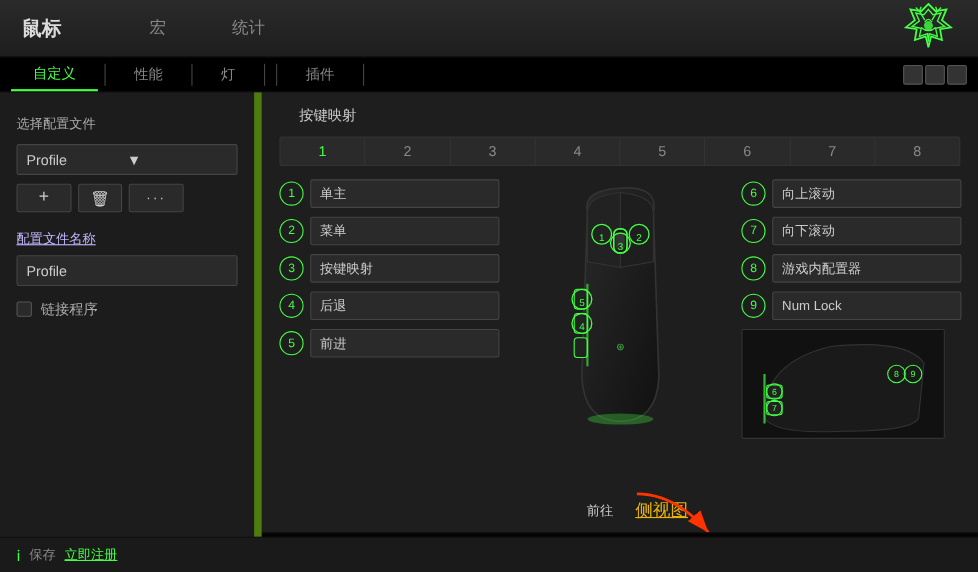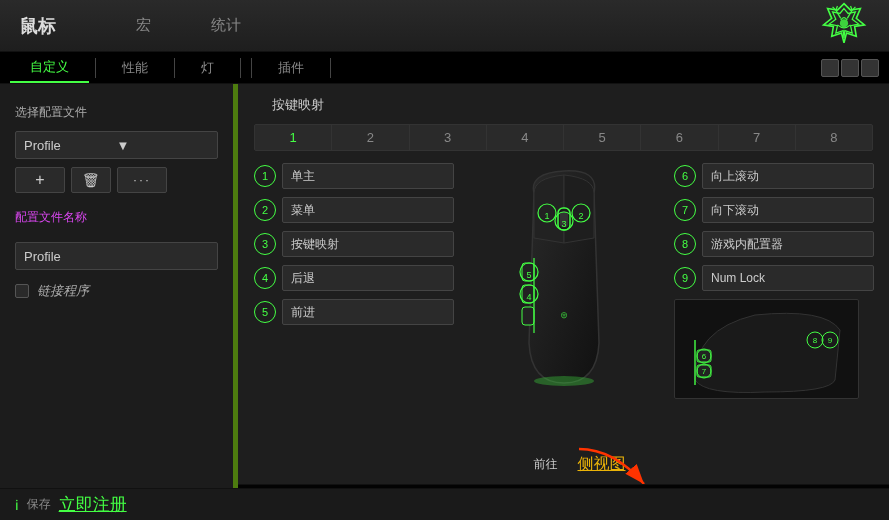--- a/index.html
+++ b/index.html
@@ -85,21 +85,21 @@
     
     .main {
       display: flex;
       height: calc(520px - 52px - 32px);
     }
 
     
     .sidebar {
       width: 238px;
       background: #1c1c1c;
-      border-right: 5px solid #4d7c0f;
+      border-right: 7px solid #4d7c0f;
       padding: 20px 15px;
       flex-shrink: 0;
     }
     .sidebar-section-title {
       color: #aaa;
       font-size: 12px;
       margin-bottom: 10px;
     }
     .profile-select-wrapper {
       display: flex;
@@ -134,23 +134,24 @@
       cursor: pointer;
       border-radius: 2px;
       display: flex;
       align-items: center;
       justify-content: center;
     }
     .profile-btn-add { width: 50px; font-size: 16px; }
     .profile-btn-del { width: 40px; font-size: 14px; }
     .profile-btn-more { width: 50px; font-size: 12px; letter-spacing: 2px; }
     .sidebar-label {
-      color: #d946ef;
+      color: #c4b5fd;
       font-size: 12px;
-      margin-bottom: 16px;
+      margin-bottom: 6px;
+      text-decoration: underline;
     }
     .sidebar-input {
       background: #2a2a2a;
       border: 1px solid #444;
       color: #ccc;
       height: 28px;
       width: 100%;
       padding: 0 8px;
       font-size: 13px;
       border-radius: 2px;
@@ -166,21 +167,20 @@
       width: 14px;
       height: 14px;
       border: 1px solid #555;
       background: #2a2a2a;
       display: inline-block;
       border-radius: 2px;
     }
     .checkbox-label {
       color: #aaa;
       font-size: 13px;
-      font-style: italic;
     }
 
     
     .content {
       flex: 1;
       background: #1e1e1e;
       padding: 12px 16px;
       overflow: hidden;
       position: relative;
     }
@@ -289,21 +289,21 @@
     .bottom-info-icon {
       color: #44ff44;
       font-size: 14px;
     }
     .bottom-save-label {
       color: #888;
       font-size: 12px;
     }
     .bottom-register-link {
       color: #44ff44;
-      font-size: 17px;
+      font-size: 12px;
       cursor: pointer;
       text-decoration: underline;
     }
     .btn-num-text {
       fill: #44ff44;
       font-size: 9px;
       text-anchor: middle;
       dominant-baseline: middle;
       font-family: Arial;
     }

